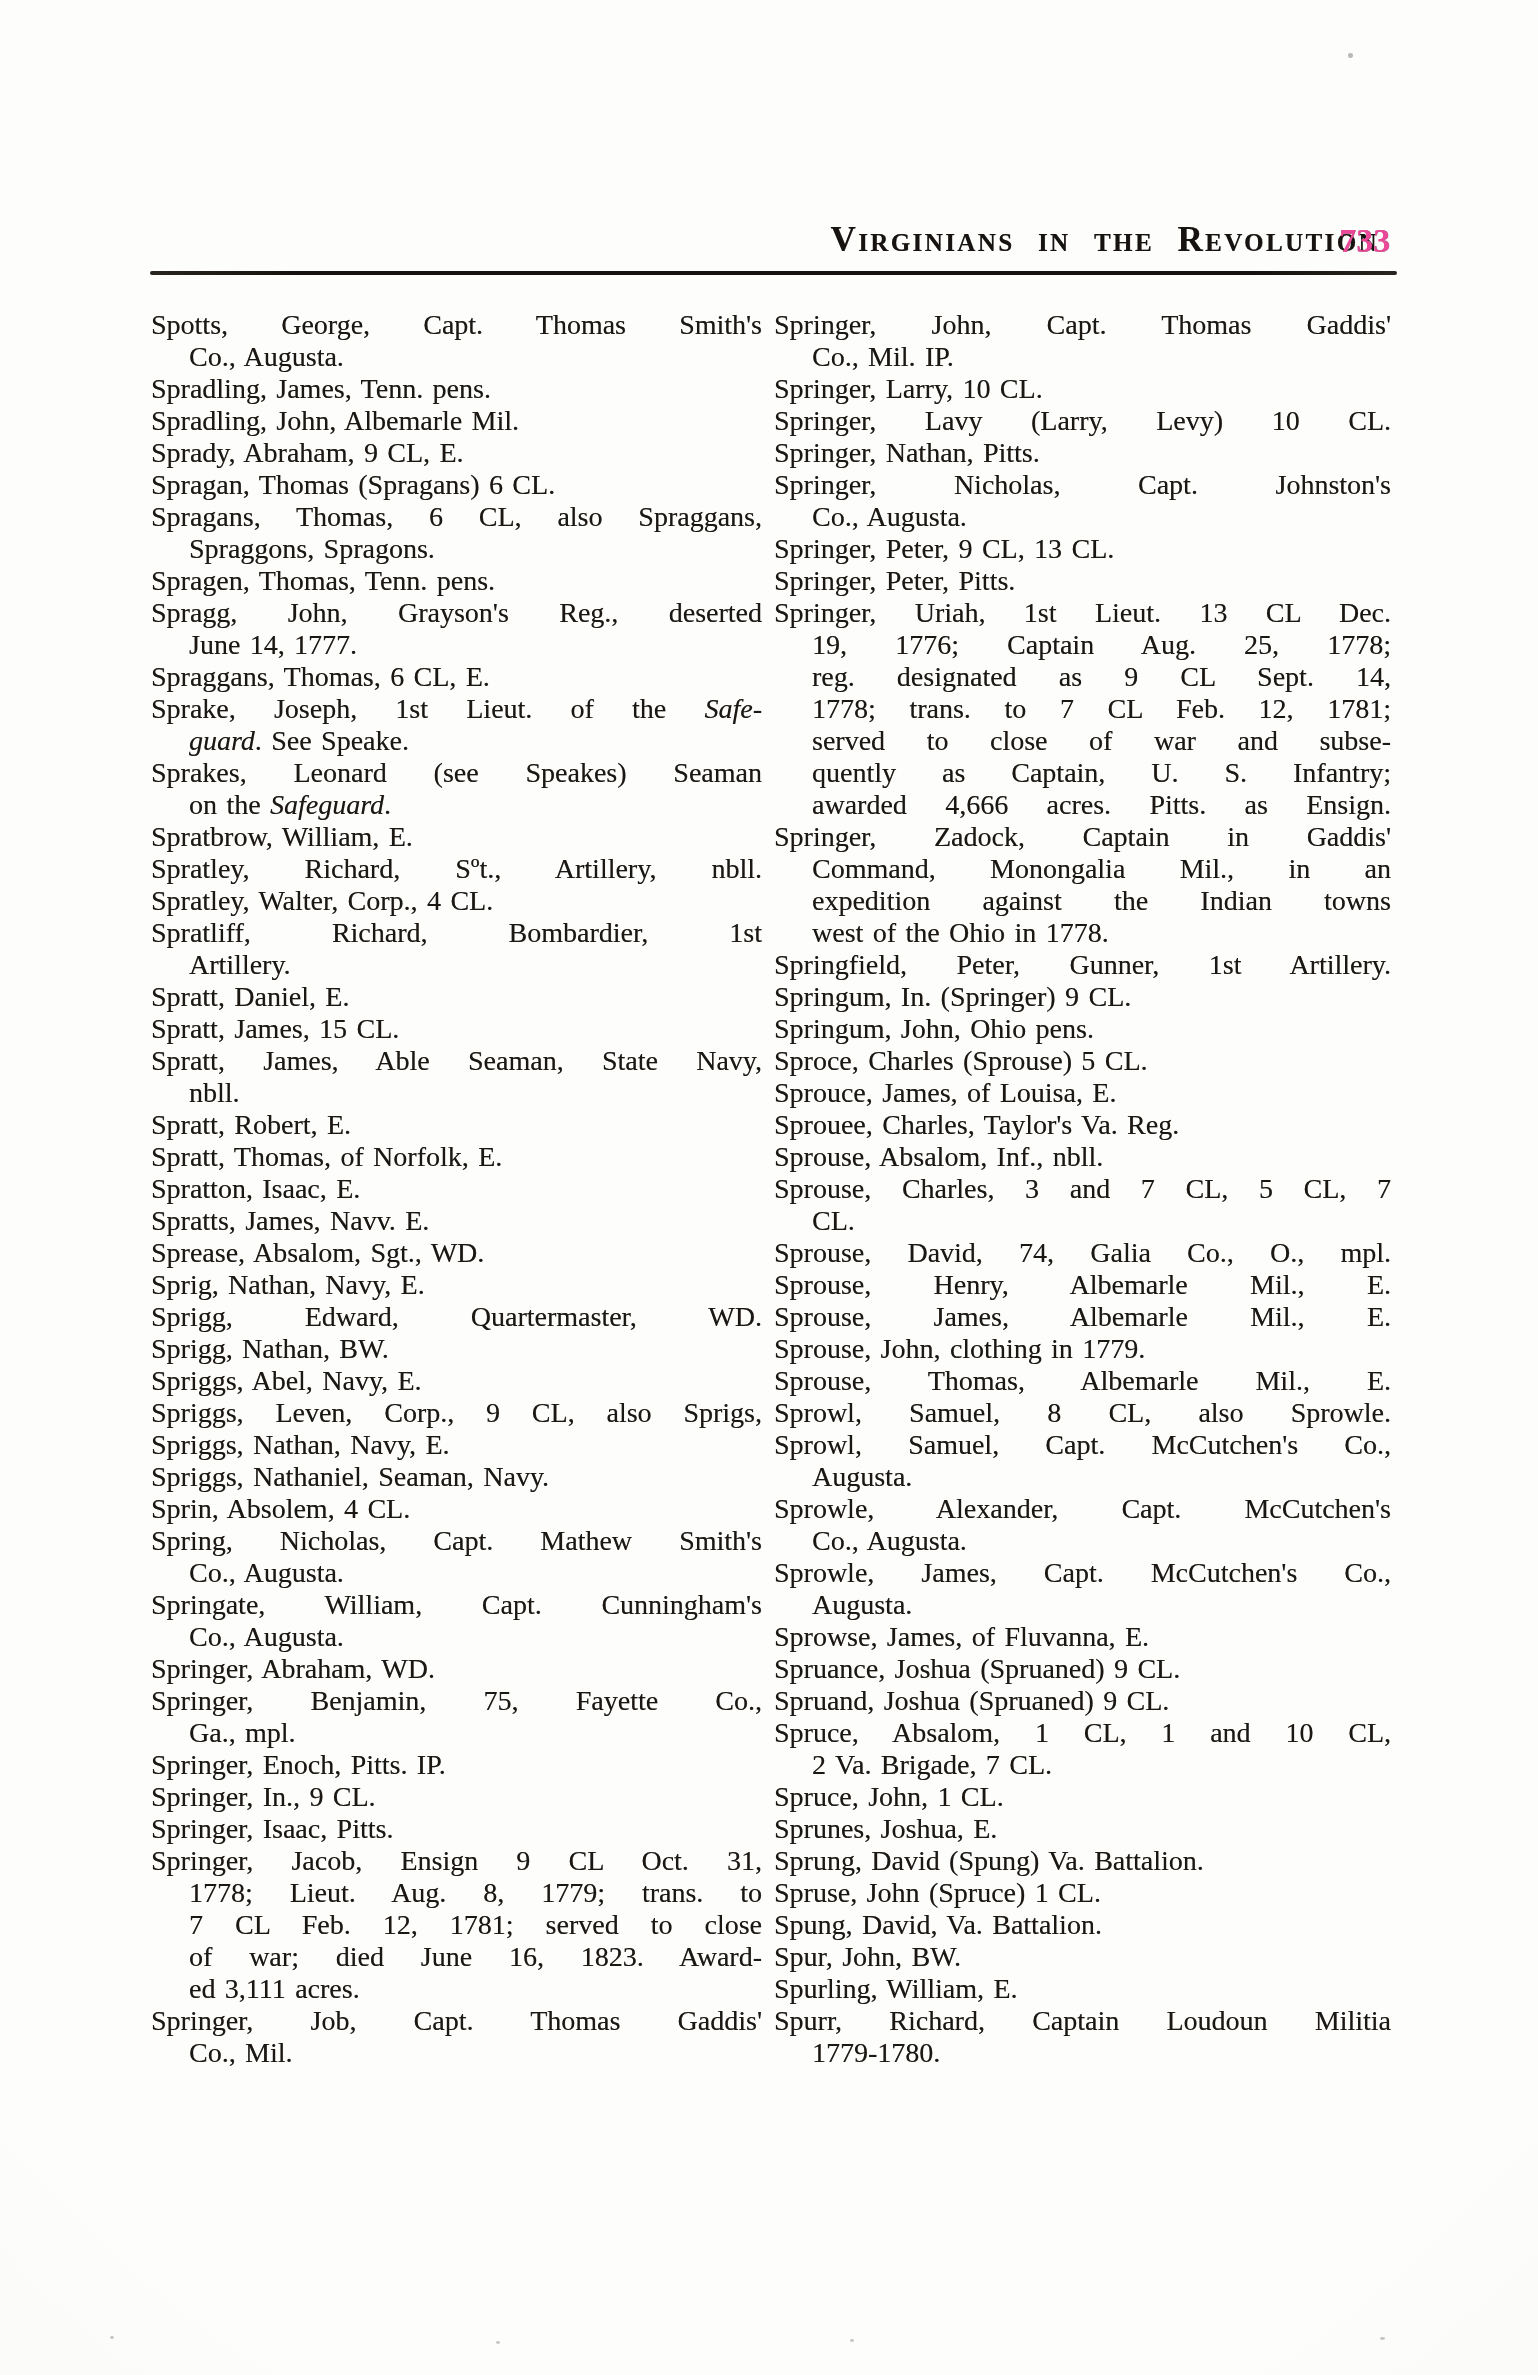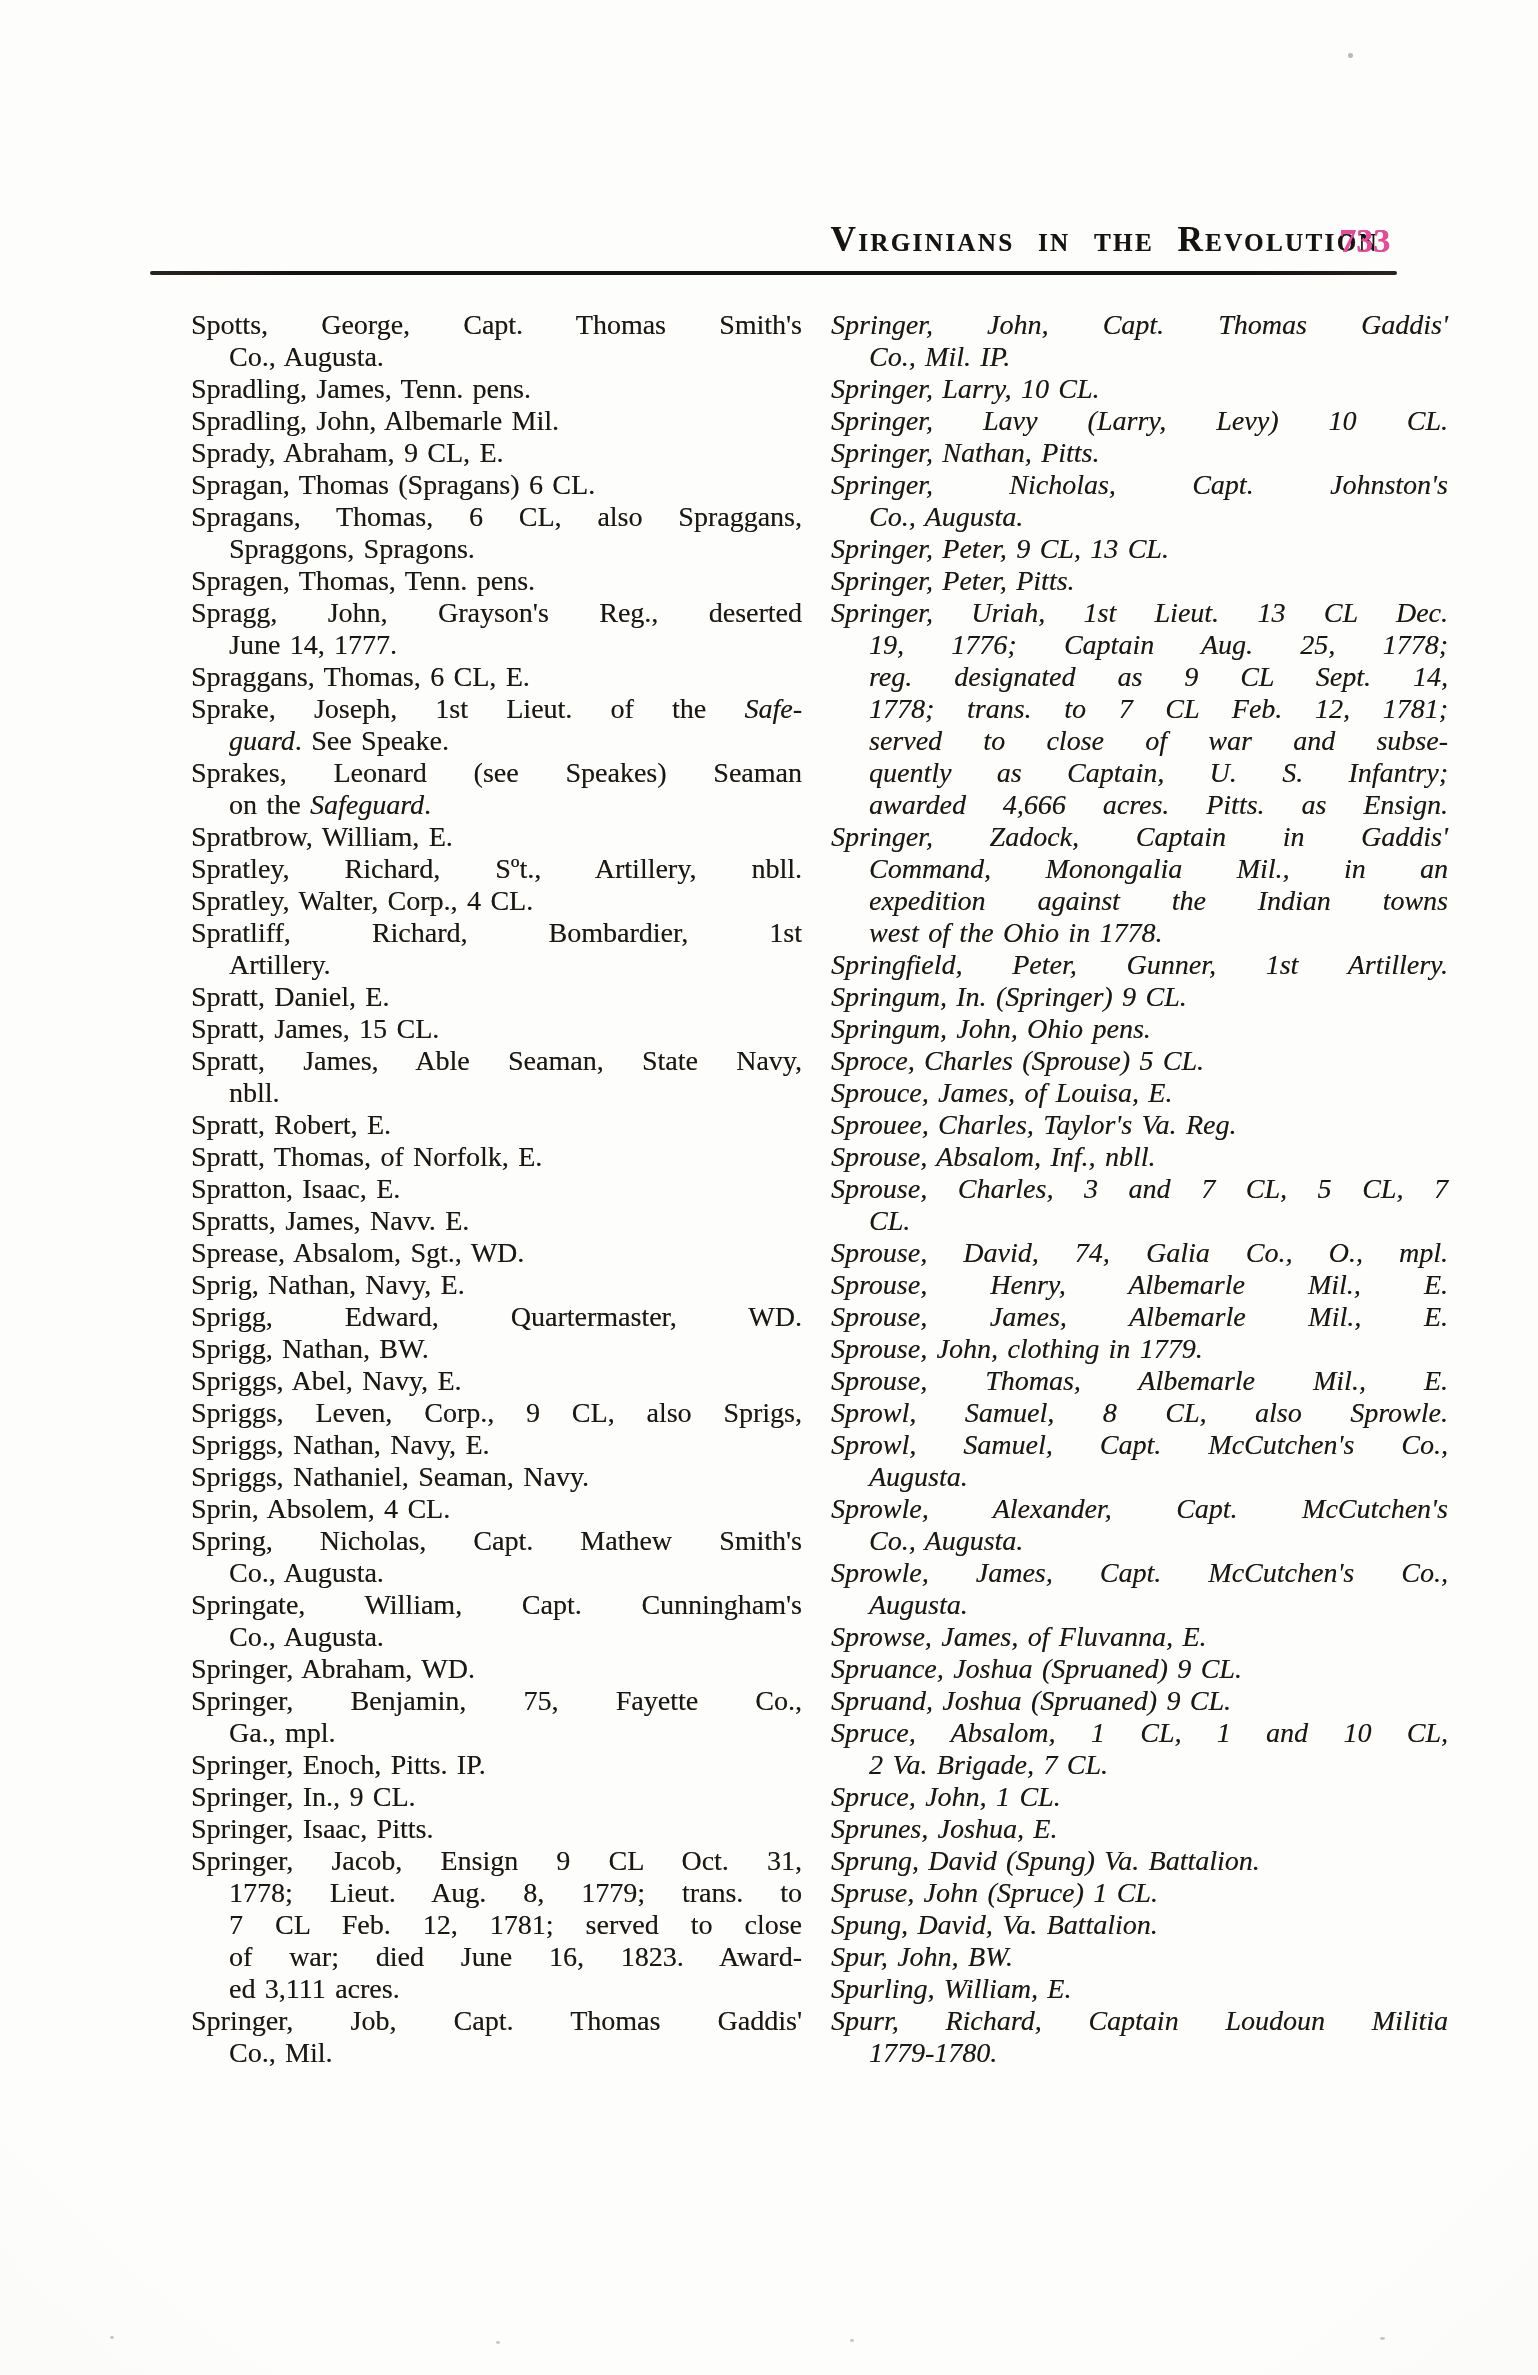--- a/index.html
+++ b/index.html
@@ -39,24 +39,24 @@
   }
   .head-rule {
     position: absolute; top: 271px; left: 150px; width: 1247px; height: 3.8px;
     background: linear-gradient(to right, #2a2420 0%, #15110e 12%, #15110e 88%, #2a2420 100%);
     border-radius: 1.9px;
   }
 
   
   .columns {
     position: absolute; top: 309px; left: 151px;
-    display: flex; gap: 29px; margin-left: 40px;
+    display: flex; gap: 12px;
   }
   .col { width: 611px; }
-  .col.right { width: 617px; font-style: italic; }
+  .col.right { width: 617px; }
   .line {
     font-size: 28px;
     line-height: 32px;
     word-spacing: 2.4px;
     text-align: left;
     white-space: normal;
     text-shadow: 0.2px 0.2px 0.3px rgba(27,23,19,0.5);
   }
   .line.ind { padding-left: 38px; }
   .line.j { text-align: justify; text-align-last: justify; }

